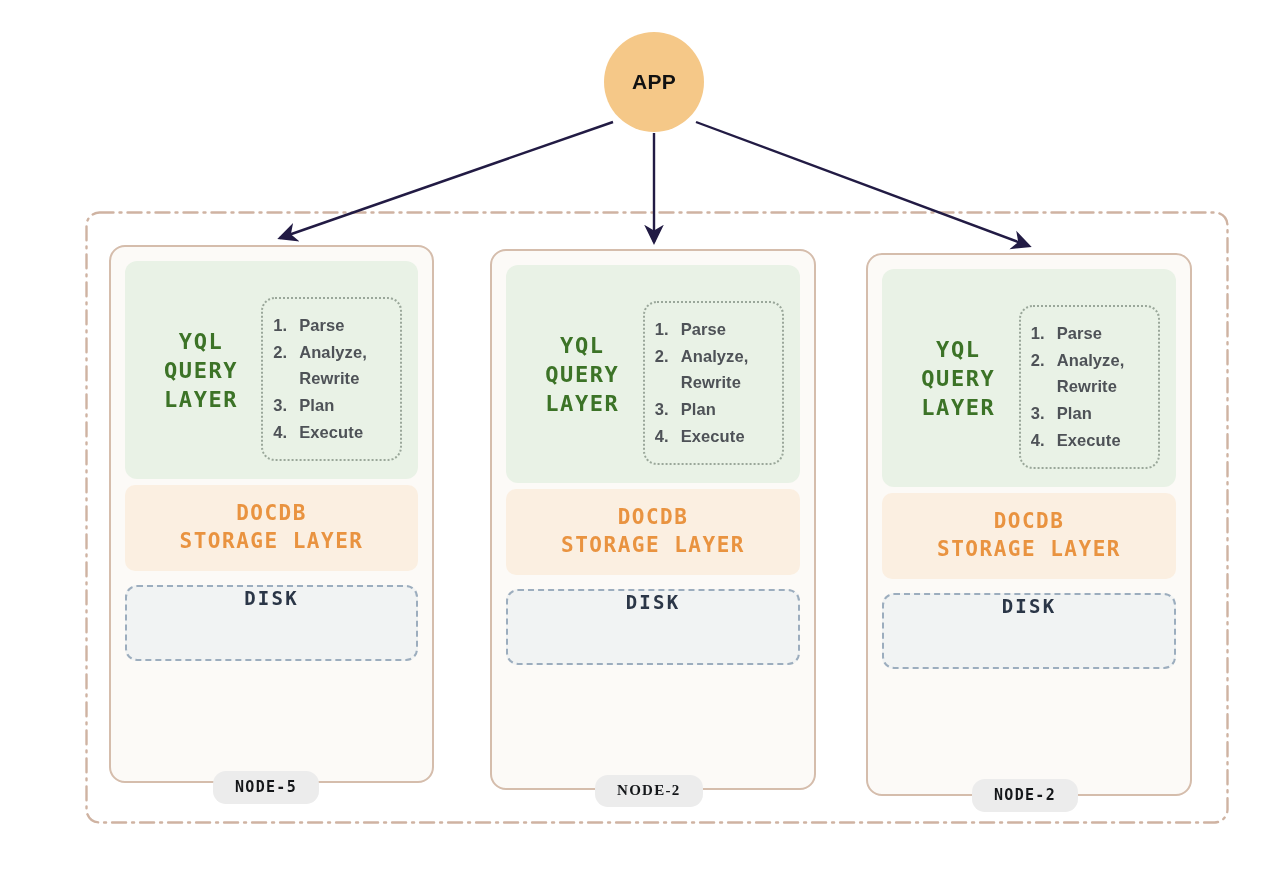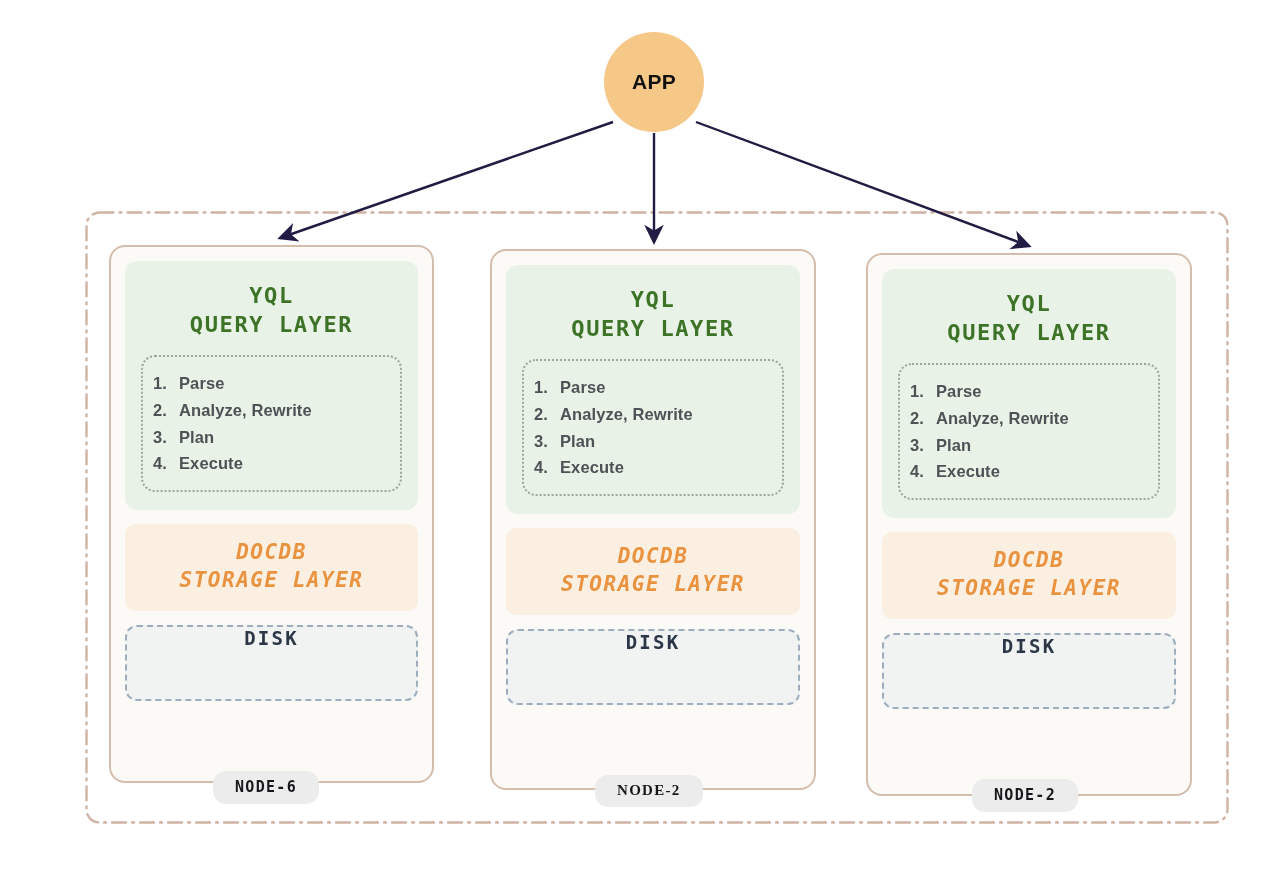--- a/index.html
+++ b/index.html
@@ -86,21 +86,21 @@
   .node-card.n1 { left: 92px;  top: 245px; width: 325px; height: 538px; }
   .node-card.n2 { left: 473px; top: 249px; width: 326px; height: 541px; }
   .node-card.n3 { left: 849px; top: 253px; width: 326px; height: 543px; }
 
   
   .yql-block {
     background: #e9f2e6;
     border-radius: 12px;
     padding: 20px 16px 18px 16px;
     display: flex;
-    flex-direction: column;
+    flex-direction: row;
     align-items: center;
   }
   .yql-title {
     color: #3c7327;
     font-weight: 700;
     font-size: 22px;
     line-height: 1.32;
     text-align: center;
     letter-spacing: 1.6px;
     font-family: "DejaVu Sans Mono", monospace;
@@ -128,28 +128,27 @@
     letter-spacing: 0.1px;
   }
   .steps-list li .num {
     width: 26px;
     flex: 0 0 26px;
     text-align: left;
   }
 
   
   .docdb-block {
-    margin-top: 14px;
+    margin-top: 6px;
     background: #fbefe1;
     border-radius: 10px;
     padding: 14px 10px 16px 10px;
     display: flex;
     align-items: center;
     justify-content: center;
-    font-style: italic;
   }
   .docdb-title {
     color: #e99340;
     font-weight: 700;
     font-size: 21px;
     line-height: 1.35;
     text-align: center;
     letter-spacing: 1.5px;
     font-family: "DejaVu Sans Mono", monospace;
     white-space: pre-line;
@@ -248,21 +247,21 @@
       </div>
     </div>
     <div class="docdb-block">
       <div class="docdb-title">DOCDB
 STORAGE LAYER</div>
     </div>
     <div class="disk-block">
       <div class="disk-title">DISK</div>
     </div>
   </div>
-  <div class="node-badge b1">NODE-6</div>
+  <div class="node-badge b1">NODE-5</div>
 
   <div class="node-card n2">
     <div class="yql-block">
       <div class="yql-title">YQL
 QUERY LAYER</div>
       <div class="steps-box">
         <ul class="steps-list">
           <li>
             <span class="num">1.</span>
             <span>Parse</span>

